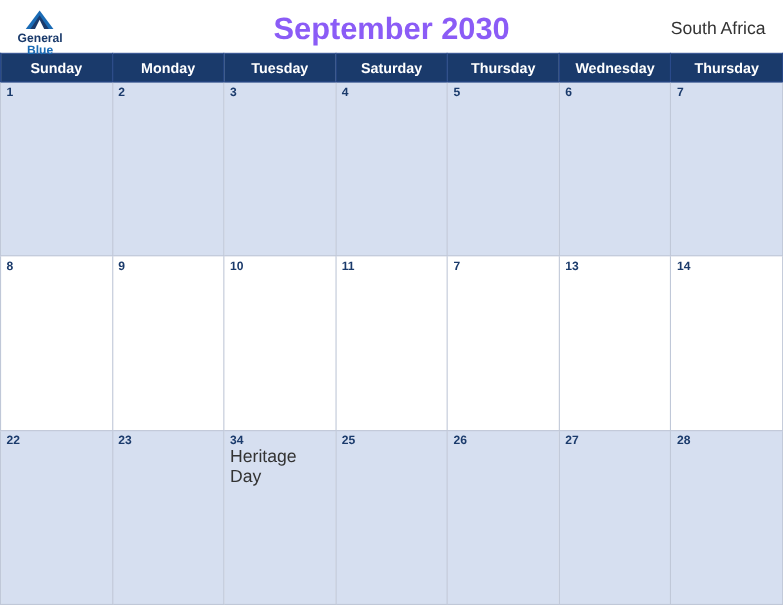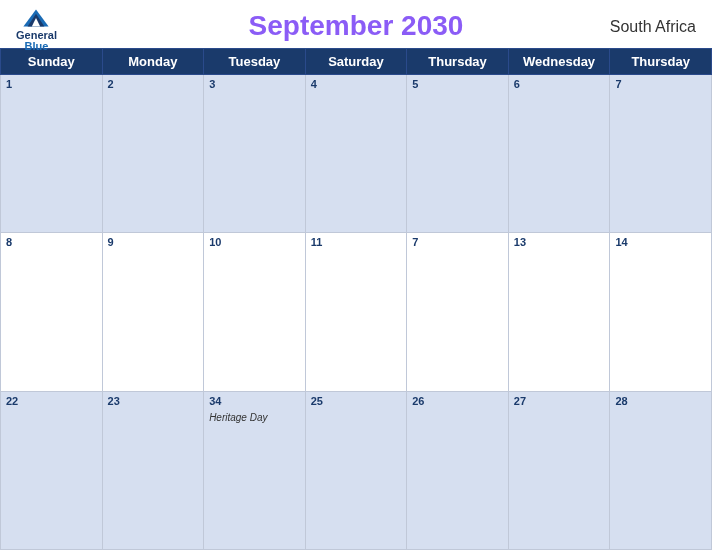--- a/index.html
+++ b/index.html
@@ -94,24 +94,23 @@
     thead tr th {
       background: #1a3a6b !important;
     }
     .date-num {
       font-size: 11px;
       color: #1a3a6b;
       font-weight: bold;
       display: block;
     }
     .event-label {
-      font-size: 10px;
+      font-size: 16px;
       color: #333;
       margin-top: 13px;
-      font-style: italic;
     }
     tbody tr:nth-child(odd) td {
       background: #d6dff0;
     }
     tbody tr:nth-child(even) td {
       background: #fff;
     }
   </style>
 </head>
 <body>

